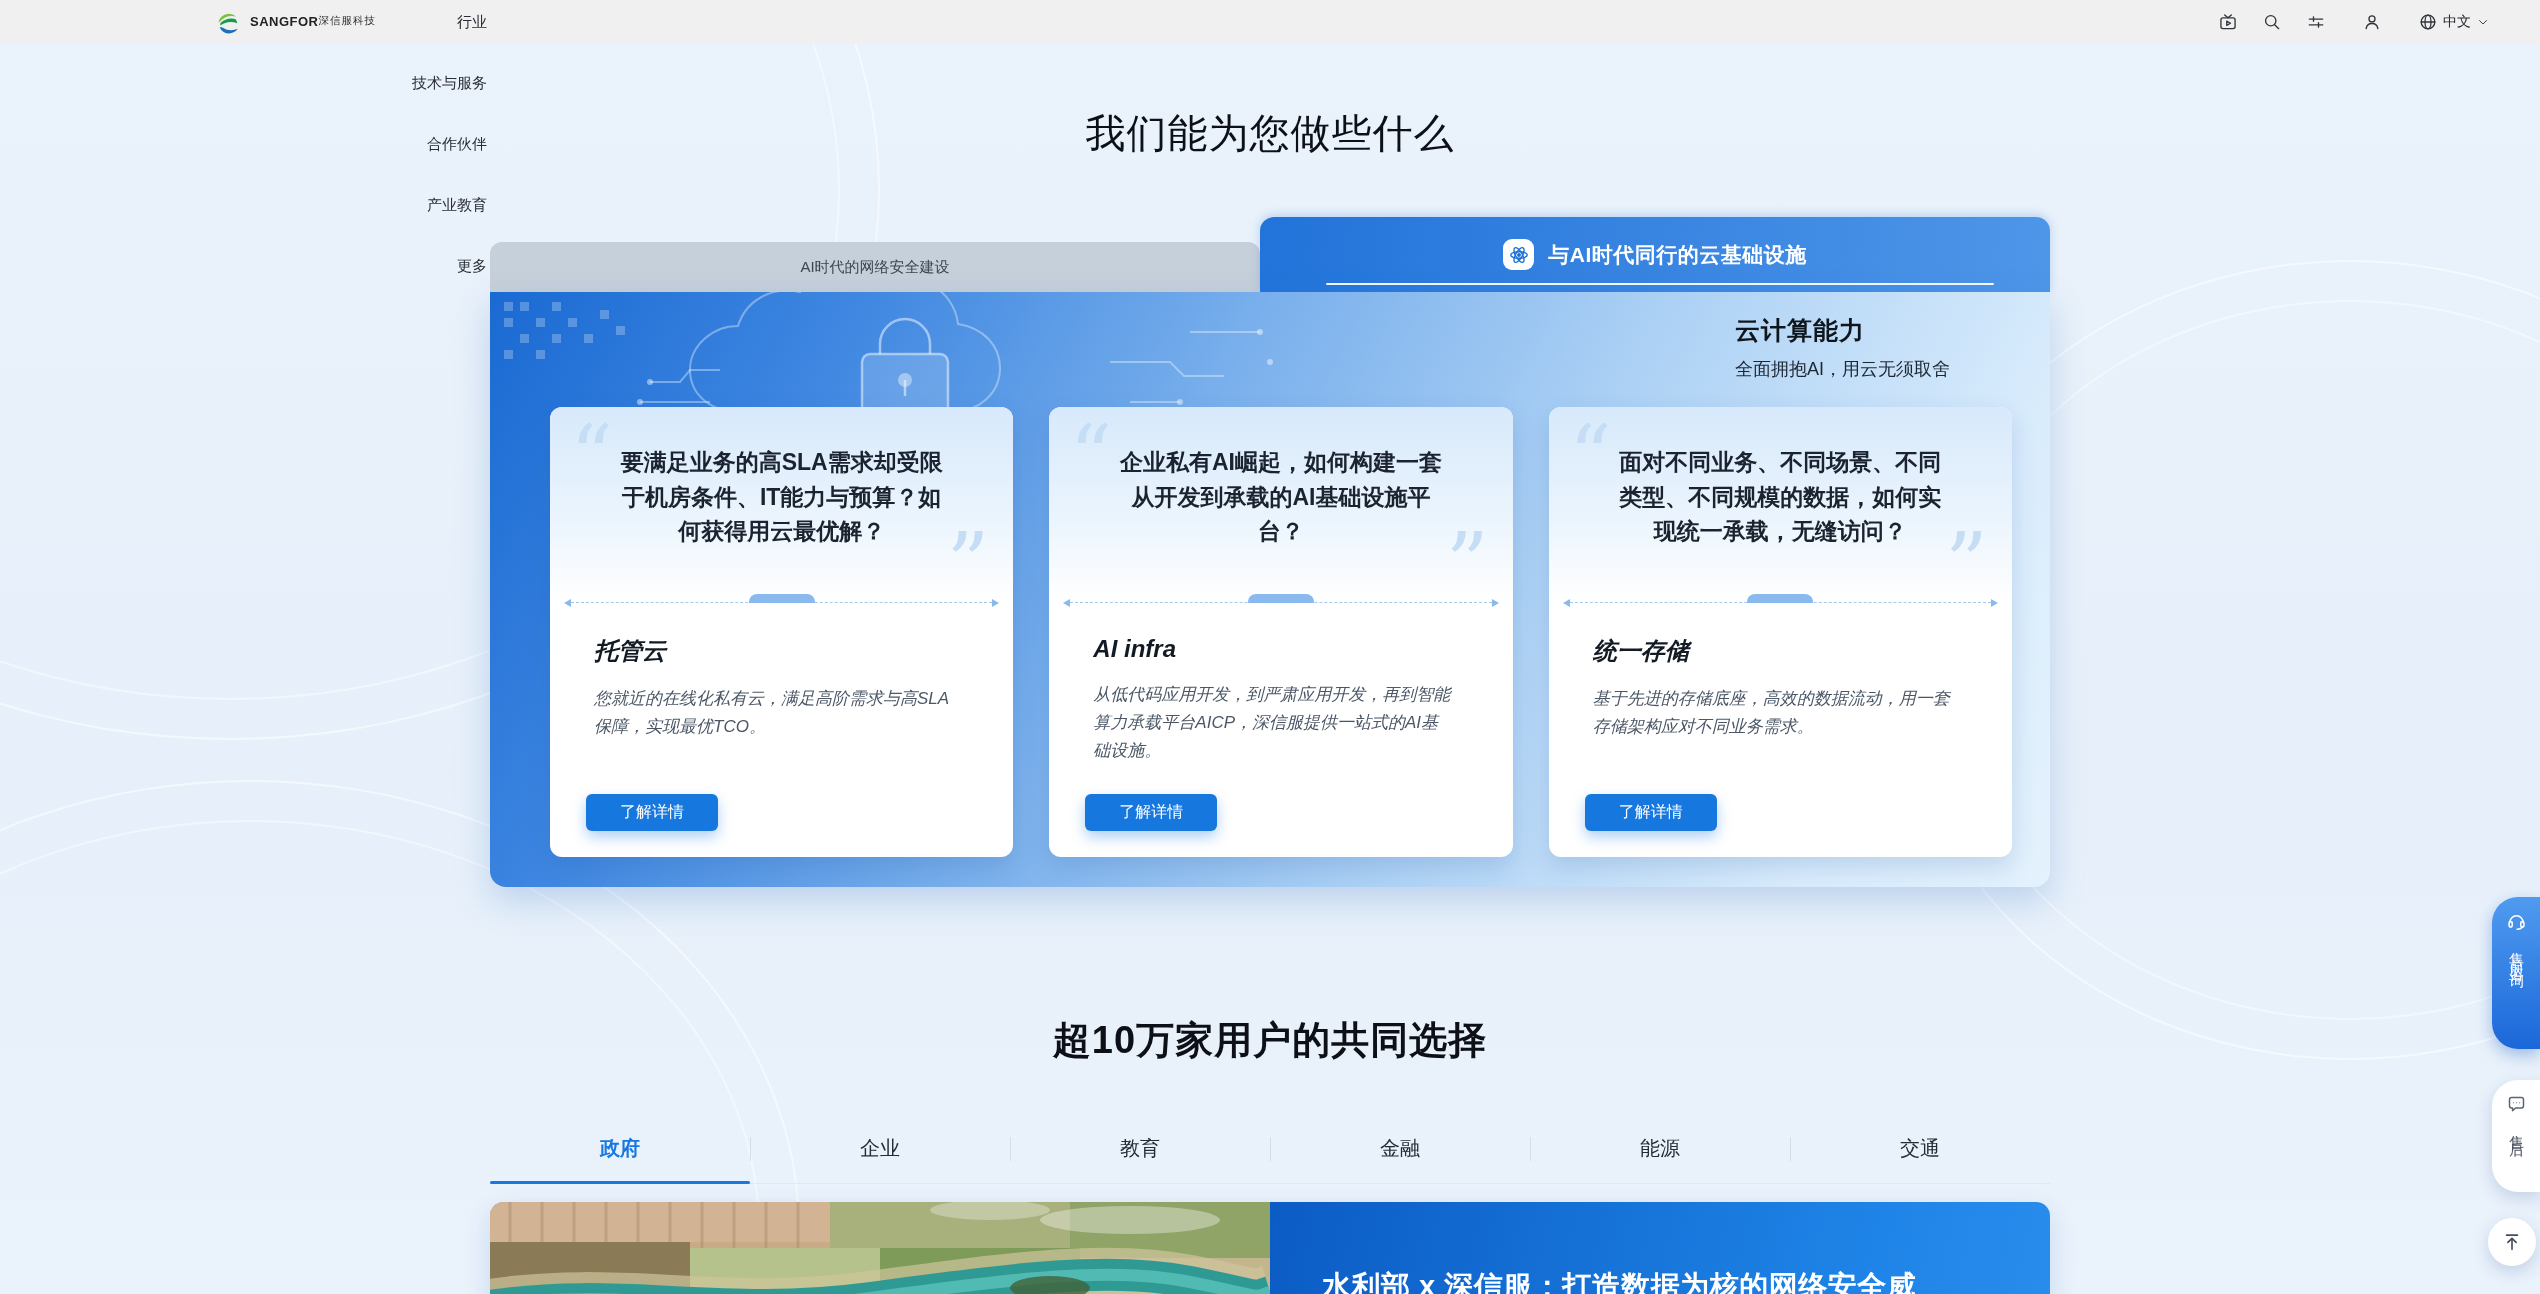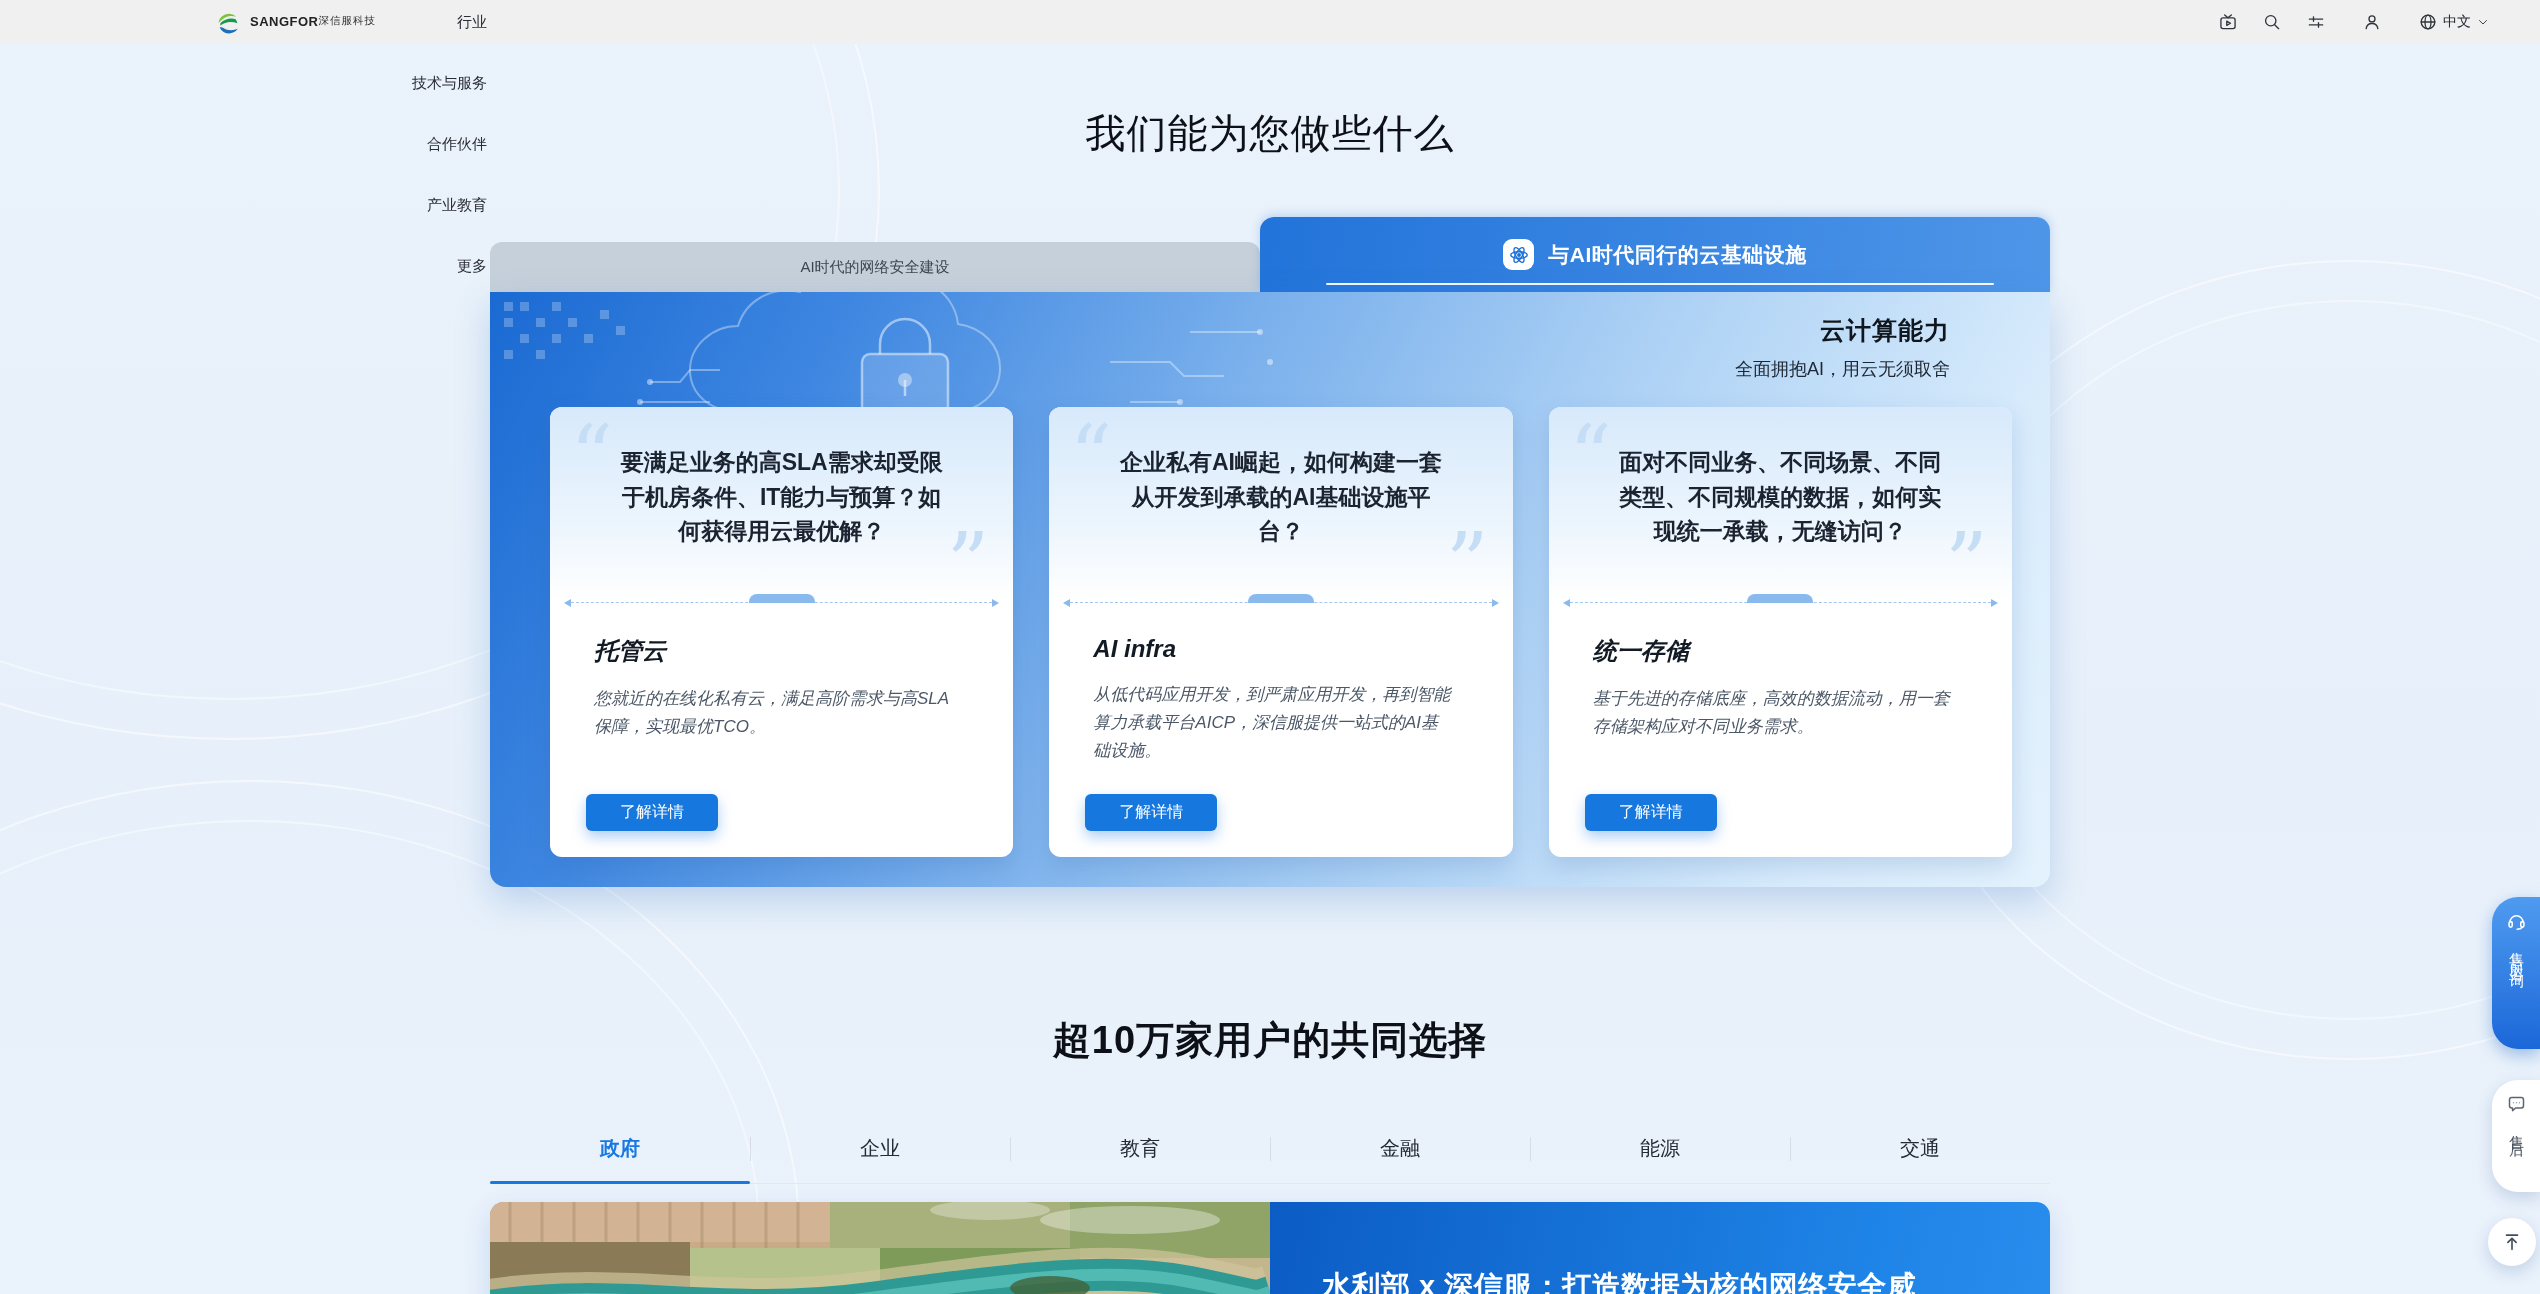--- a/index.html
+++ b/index.html
@@ -40,21 +40,21 @@
   .tab-active-label { font-size:21px; font-weight:bold; color:#fff; letter-spacing:.5px; }
   .tab-ico { width:31px; height:31px; background:#fff; border-radius:9px; display:flex; align-items:center; justify-content:center; }
   .tab-ico svg { width:22px; height:22px; }
   .tab-underline { position:absolute; bottom:7px; left:66px; right:56px; height:2px; background:rgba(255,255,255,.95); border-radius:2px; }
 
   .panel { position:relative; height:595px; border-radius:0 0 16px 16px; overflow:hidden;
            background:linear-gradient(118deg,#1a6ad3 0%,#3f87e1 20%,#7ab0ec 42%,#aed2f5 64%,#d9ecfc 86%,#e4f2fd 100%);
            box-shadow:0 14px 34px rgba(60,120,200,.25); }
   .circuit { position:absolute; left:0; top:0; opacity:.9; pointer-events:none; }
 
-  .cap { position:absolute; top:22px; right:100px; text-align:right; }
+  .cap { position:absolute; top:22px; right:100px; text-align:left; }
   .cap-title { font-size:25px; font-weight:bold; color:#10161d; letter-spacing:1px; }
   .cap-sub { font-size:18px; color:#1d2733; margin-top:10px; }
 
   .cards { position:absolute; left:60px; right:38px; top:115px; display:flex; gap:36px; }
   .card { width:464px; height:450px; background:#fff; border-radius:12px; position:relative; overflow:hidden; box-shadow:0 10px 24px rgba(40,90,160,.18); }
   .quote-area { position:relative; height:196px; background:linear-gradient(180deg,#d7e9fb 0%,#eaf4fd 55%,#ffffff 100%); }
   .qmark { position:absolute; font-family:"DejaVu Serif", serif; font-size:84px; line-height:.55; color:#c6ddf6; }
   .qmark.open { left:20px; top:26px; }
   .qmark.close { right:24px; bottom:16px; }
   .quote { position:relative; z-index:2; max-width:322px; margin:0 auto; padding-top:38px; text-align:center; font-size:23px; line-height:1.5; font-weight:600; color:#1b2230; }

